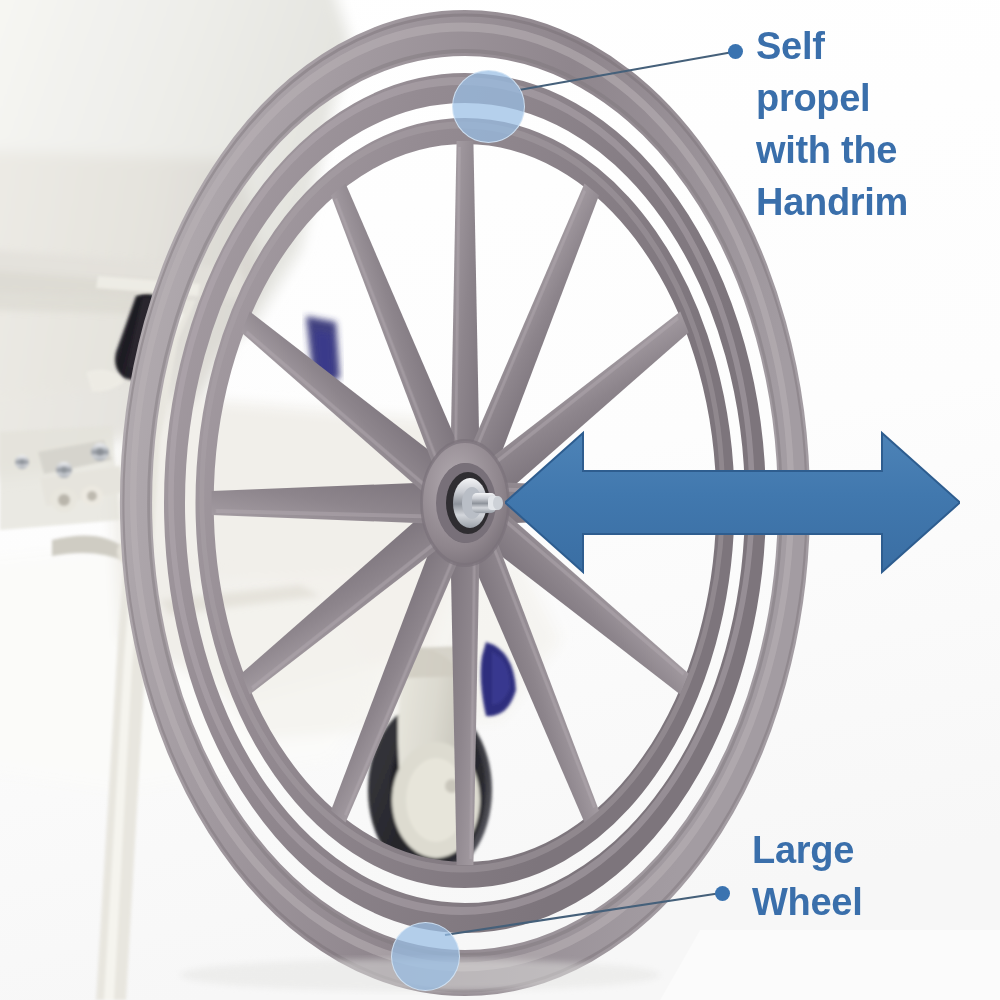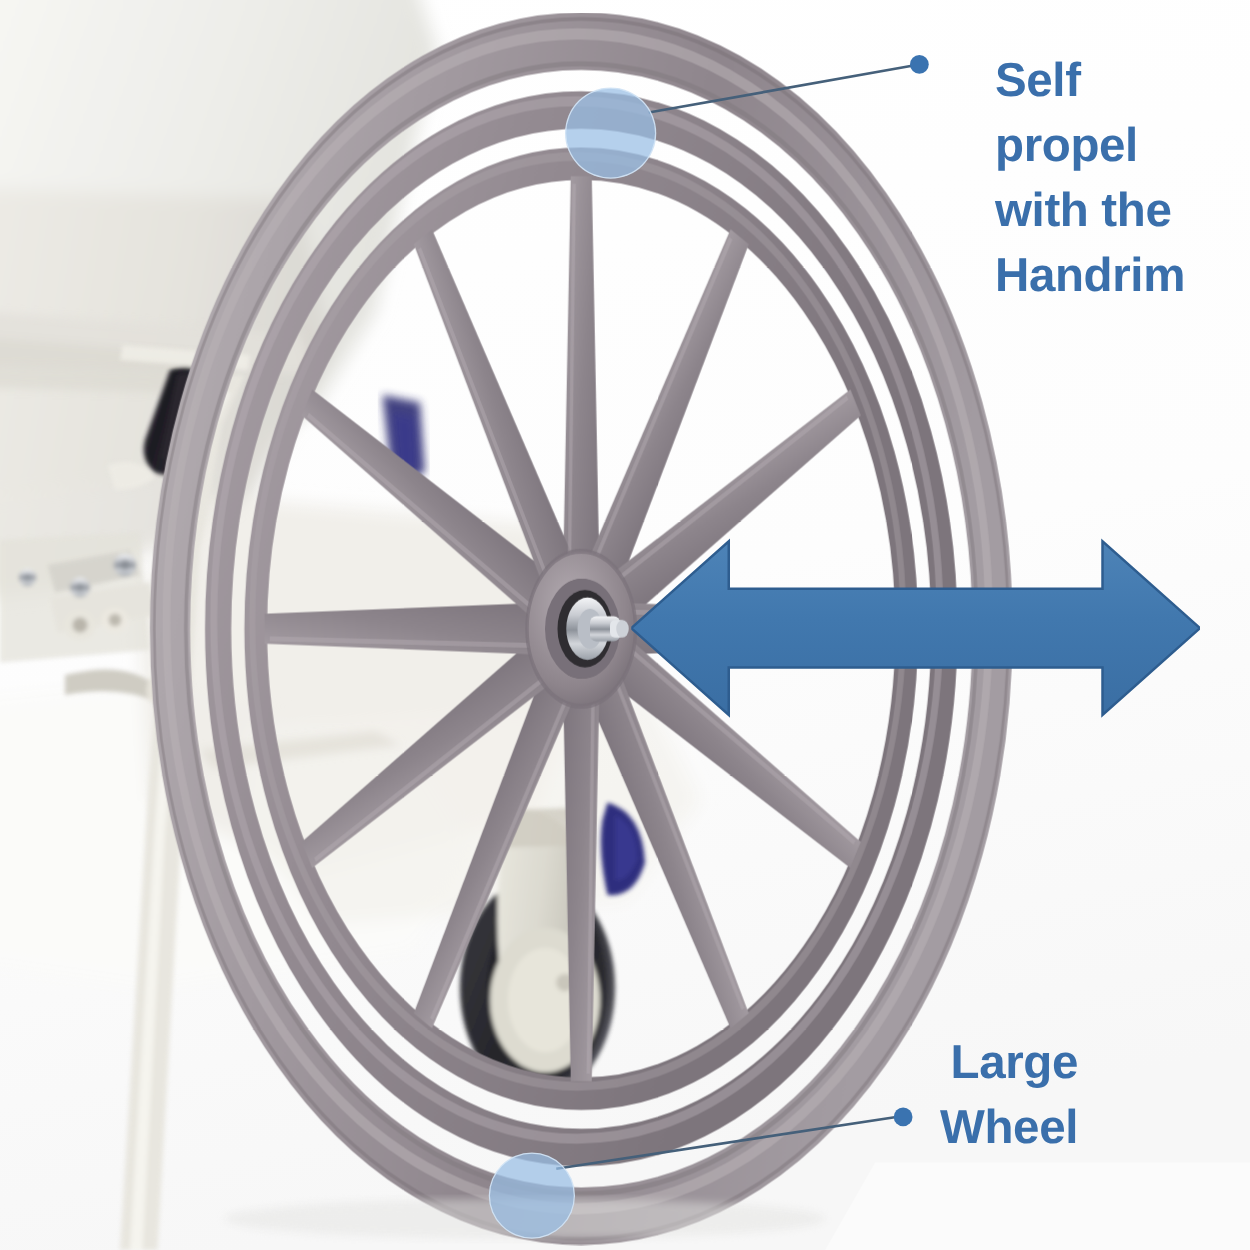--- a/index.html
+++ b/index.html
@@ -13,22 +13,22 @@
   .cap-text{
     position:absolute;
     color:#3a6fab;
     font-weight:bold;
     font-size:38px;
     line-height:52px;
     letter-spacing:-0.3px;
     white-space:pre-line;
     user-select:none;
   }
-  #self-propel-label{left:756px;top:39px;margin-left:40px;}
-  #large-wheel-label{left:752px;top:824px;text-align:right;}
+  #self-propel-label{left:756px;top:20px;}
+  #large-wheel-label{left:752px;top:824px;}
 
   .lead-dot{
     position:absolute;width:15px;height:15px;border-radius:50%;
     background:#3a73b0;
   }
   #dot-top{left:728px;top:44px;}
   #dot-bottom{left:715px;top:886px;}
 
   .lead-line{position:absolute;left:0;top:0;width:1000px;height:1000px;overflow:visible;}
 

